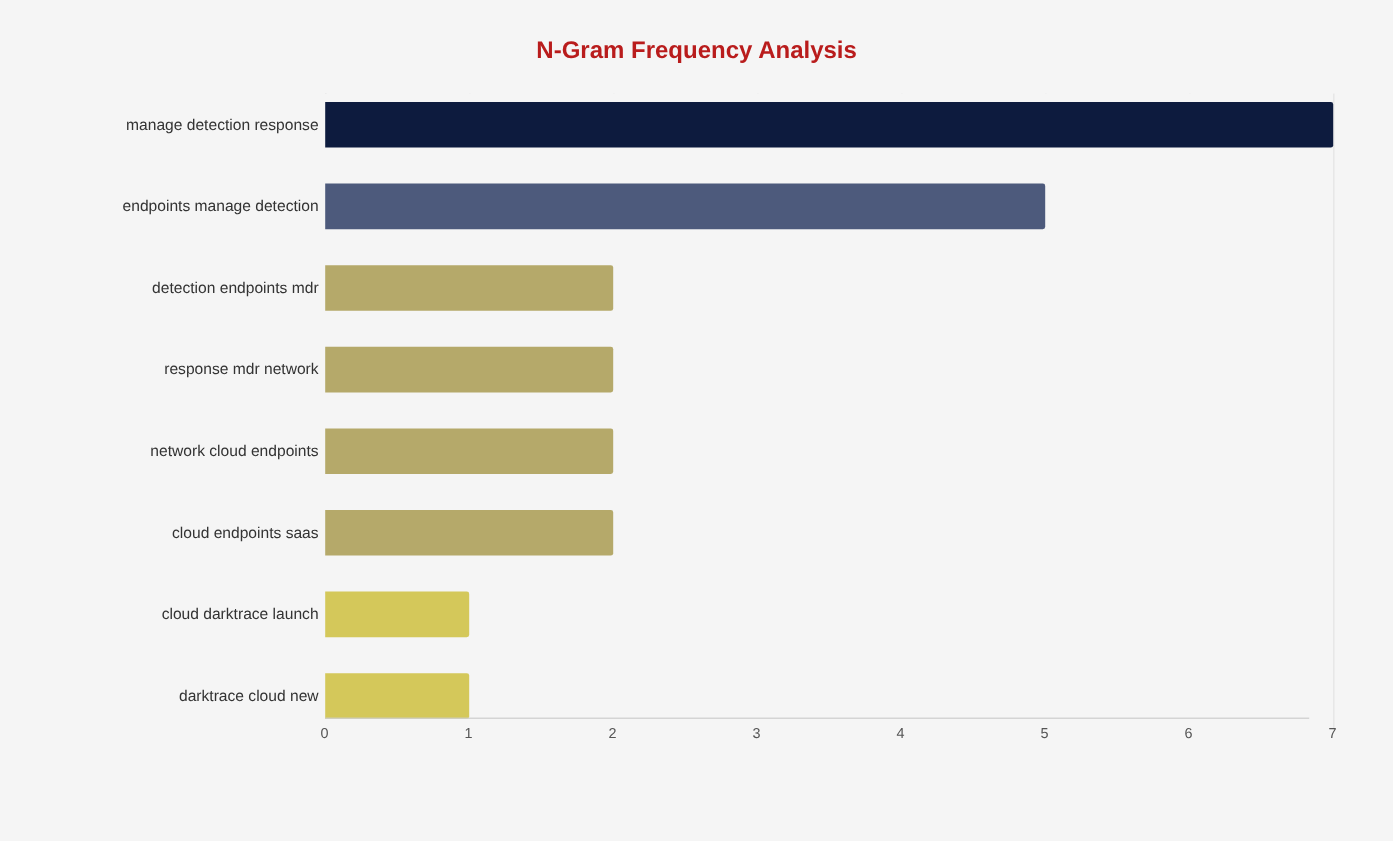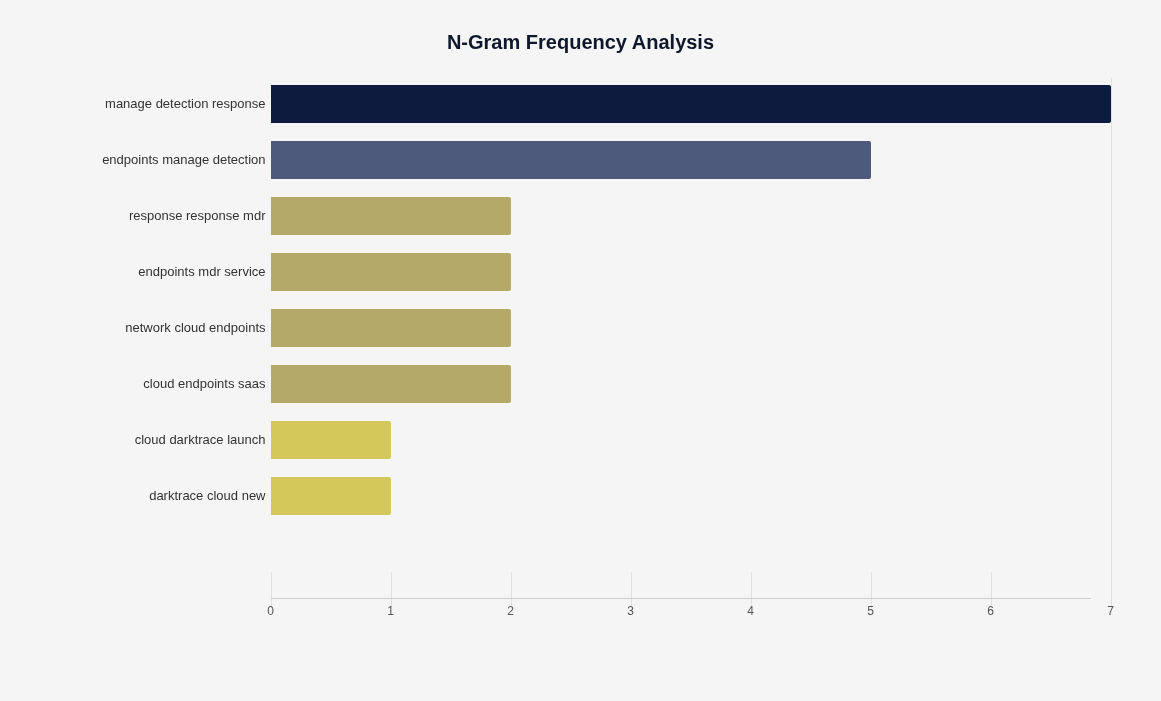--- a/index.html
+++ b/index.html
@@ -17,26 +17,26 @@
       width: 1100px;
       height: 680px;
       padding: 20px 20px 40px 20px;
       position: relative;
     }
     .chart-title {
       text-align: center;
       font-size: 20px;
       font-weight: bold;
       margin-bottom: 24px;
-      color: #0f172a;
+      color: #b91c1c;
     }
     .chart-area {
       display: flex;
       flex-direction: column;
-      gap: 4px;
+      gap: 16px;
       background: #f5f5f5;
       border: none;
       position: relative;
       padding-left: 220px;
       padding-bottom: 50px;
     }
     .bar-row {
       display: flex;
       align-items: center;
       height: 52px;
@@ -132,27 +132,27 @@
             <div class="bar" style="width: 840px; background: rgb(13, 27, 62); border-radius: 0px 2px 2px 0px;"></div>
           </div>
         </div>
         <div class="bar-row">
           <span class="bar-label">endpoints manage detection</span>
           <div class="bar-track" style="border-left: none;">
             <div class="bar" style="width: 600px; background: rgb(77, 90, 124); border-radius: 0px 2px 2px 0px;"></div>
           </div>
         </div>
         <div class="bar-row">
-          <span class="bar-label">response response mdr</span>
+          <span class="bar-label">detection endpoints mdr</span>
           <div class="bar-track" style="border-left: none;">
             <div class="bar" style="width: 240px; background: rgb(181, 169, 106); border-radius: 0px 2px 2px 0px;"></div>
           </div>
         </div>
         <div class="bar-row">
-          <span class="bar-label">endpoints mdr service</span>
+          <span class="bar-label">response mdr network</span>
           <div class="bar-track" style="border-left: none;">
             <div class="bar" style="width: 240px; background: rgb(181, 169, 106); border-radius: 0px 2px 2px 0px;"></div>
           </div>
         </div>
         <div class="bar-row">
           <span class="bar-label">network cloud endpoints</span>
           <div class="bar-track" style="border-left: none;">
             <div class="bar" style="width: 240px; background: rgb(181, 169, 106); border-radius: 0px 2px 2px 0px;"></div>
           </div>
         </div>

